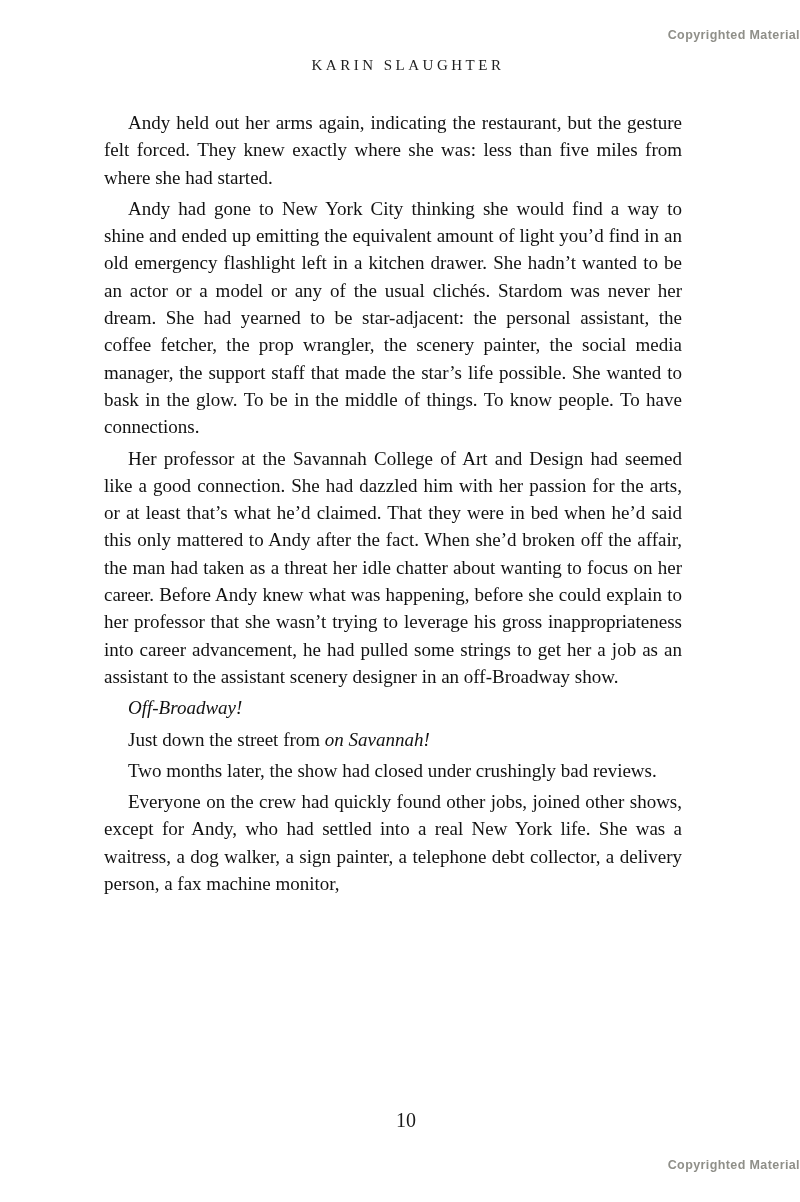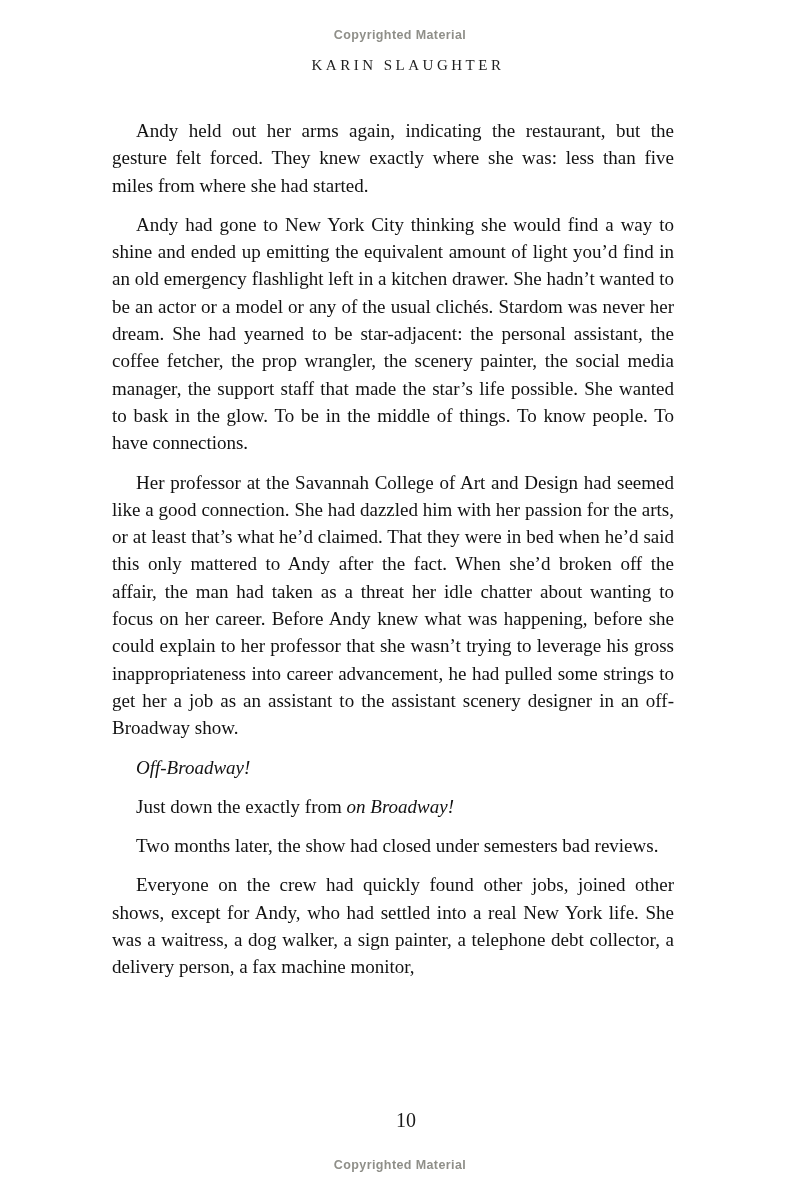--- a/index.html
+++ b/index.html
@@ -16,21 +16,21 @@
     position: relative;
     width: 800px;
     height: 1202px;
     background: #ffffff;
     overflow: hidden;
   }
   .copyright {
     position: absolute;
     left: 0;
     width: 100%;
-    text-align: center;
+    text-align: right;
     font-family: "Liberation Sans", sans-serif;
     font-size: 12.5px;
     font-weight: 700;
     letter-spacing: 0.4px;
     color: #8f8f89;
   }
   .copyright.top { top: 28px; }
   .copyright.bottom { top: 1158px; }
   .running-header {
     position: absolute;
@@ -48,21 +48,21 @@
     top: 105px;
     left: 100px;
     width: 586px;
     font-family: "Liberation Serif", serif;
     font-size: 19px;
     line-height: 27.3px;
     color: #121212;
     text-align: justify;
   }
   .para {
-    margin: 12px;
+    margin: 4px;
     text-indent: 24px;
   }
   .para em {
   }
   .page-number {
     position: absolute;
     top: 1109px;
     left: 6px;
     width: 100%;
     text-align: center;
@@ -77,21 +77,21 @@
 <div class="page">
   <div class="copyright top">Copyrighted Material</div>
 
   <div class="running-header">KARIN SLAUGHTER</div>
 
   <div class="body-text">
       <p class="para"><span>Andy held out her arms again, indicating the restaurant, but the gesture felt forced. They knew exactly where she was: less than five miles from where she had started.</span></p>
       <p class="para"><span>Andy had gone to New York City thinking she would find a way to shine and ended up emitting the equivalent amount of light you’d find in an old emergency flashlight left in a kitchen drawer. She hadn’t wanted to be an actor or a model or any of the usual clichés. Stardom was never her dream. She had yearned to be star-adjacent: the personal assistant, the coffee fetcher, the prop wrangler, the scenery painter, the social media manager, the support staff that made the star’s life possible. She wanted to bask in the glow. To be in the middle of things. To know people. To have connections.</span></p>
       <p class="para"><span>Her professor at the Savannah College of Art and Design had seemed like a good connection. She had dazzled him with her passion for the arts, or at least that’s what he’d claimed. That they were in bed when he’d said this only mattered to Andy after the fact. When she’d broken off the affair, the man had taken as a threat her idle chatter about wanting to focus on her career. Before Andy knew what was happening, before she could explain to her professor that she wasn’t trying to leverage his gross inappropriateness into career advancement, he had pulled some strings to get her a job as an assistant to the assistant scenery designer in an off-Broadway show.</span></p>
       <p class="para"><em>Off-Broadway!</em></p>
-      <p class="para"><span>Just down the exactly from </span><em>on Broadway!</em></p>
-      <p class="para"><span>Two months later, the show had closed under semesters bad reviews.</span></p>
+      <p class="para"><span>Just down the street from </span><em>on Savannah!</em></p>
+      <p class="para"><span>Two months later, the show had closed under crushingly bad reviews.</span></p>
       <p class="para"><span>Everyone on the crew had quickly found other jobs, joined other shows, except for Andy, who had settled into a real New York life. She was a waitress, a dog walker, a sign painter, a telephone debt collector, a delivery person, a fax machine monitor,</span></p>
     </div>
 
   <div class="page-number">10</div>
 
   <div class="copyright bottom">Copyrighted Material</div>
 </div>
 
 </body></html>

